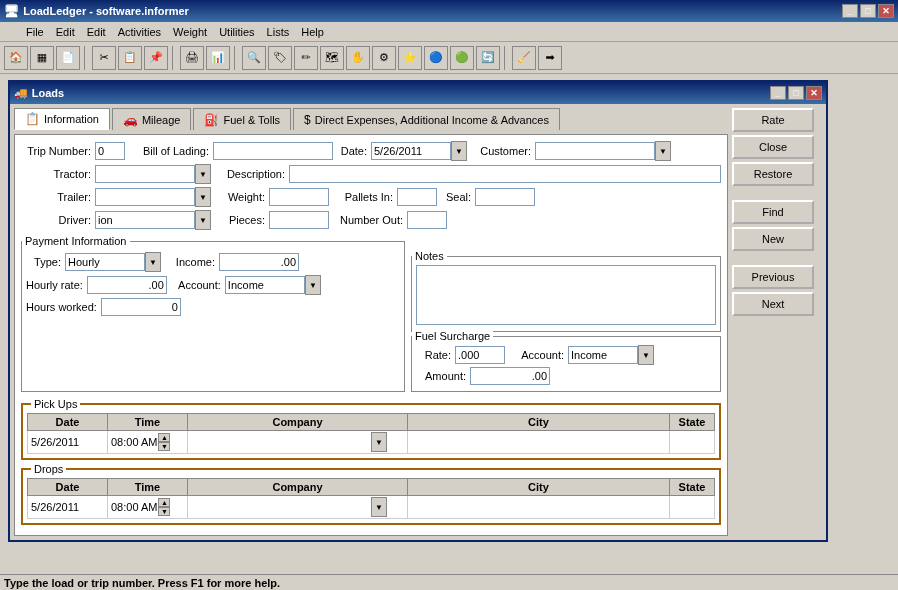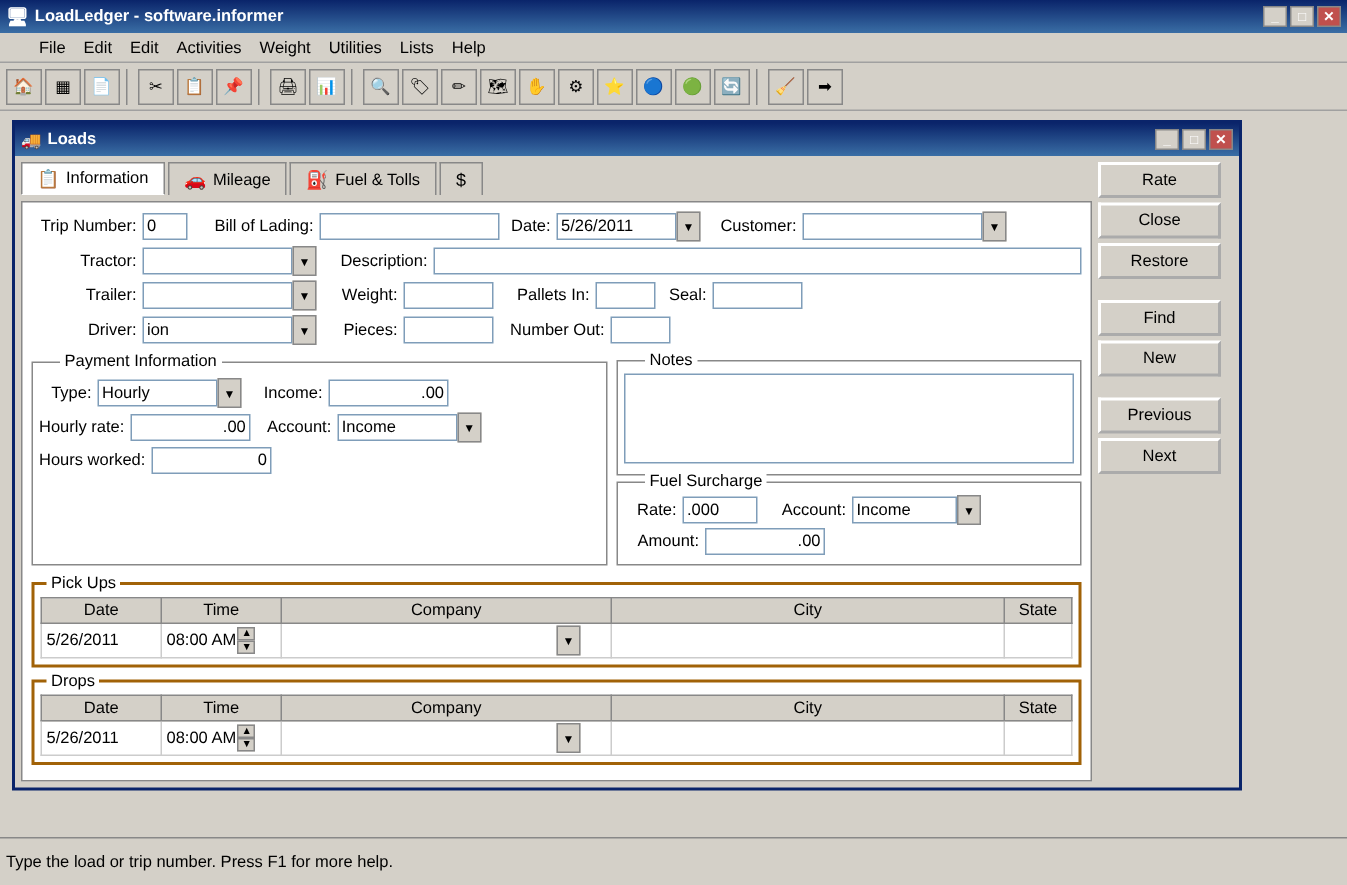--- a/index.html
+++ b/index.html
@@ -67,29 +67,30 @@
       border: 1px solid #888;
       cursor: pointer;
       display: flex; align-items: center; justify-content: center;
       font-size: 11px;
     }
     .toolbar-sep { width: 4px; height: 24px; border-left: 1px solid #888; margin: 0 2px; }
 
     
     .status-bar {
       background: #d4d0c8;
-      height: 32px;
+      height: 16px;
       display: flex;
       align-items: center;
       padding: 0 4px;
       border-top: 1px solid #888;
       position: absolute;
       bottom: 0;
       left: 0;
       right: 0;
+      font-weight: bold;
     }
 
     
     .dialog {
       position: absolute;
       top: 80px;
       left: 8px;
       width: 820px;
       background: #d4d0c8;
       border: 2px solid #0a246a;
@@ -189,21 +190,21 @@
     
     .section-box {
       border: 1px solid #888;
       margin: 3px 0;
       padding: 4px;
       position: relative;
     }
     .section-title {
       position: absolute;
       top: -7px;
-      left: 18px;
+      left: 0;
       background: white;
       padding: 0 3px;
       font-size: 11px;
     }
 
     
     .notes-area {
       border: 1px solid #7f9db9;
       width: 100%;
       height: 60px;
@@ -216,21 +217,21 @@
     .data-table {
       width: 100%;
       border-collapse: collapse;
       font-size: 11px;
     }
     .data-table th {
       background: #d4d0c8;
       border: 1px solid #888;
       padding: 2px 0;
       text-align: center;
-      font-weight: normal;
+      font-weight: bold;
     }
     .data-table td {
       border: 1px solid #ccc;
       padding: 1px 3px;
       height: 20px;
     }
 
     
     .right-panel {
       width: 90px;
@@ -393,20 +394,21 @@
         <div class="tab">
           <span class="tab-icon">🚗</span>
           <span>Mileage</span>
         </div>
         <div class="tab">
           <span class="tab-icon">⛽</span>
           <span>Fuel &amp; Tolls</span>
         </div>
         <div class="tab">
           <span class="tab-icon">$</span>
+          <span>Direct Expenses, Additional Income &amp; Advances</span>
         </div>
       </div>
 
       <div class="form-content">
 
         <div class="form-row">
           <span class="form-label">Trip Number:</span>
           <input class="form-input w30" type="text" value="0" style="">
           <span class="form-label" style="min-width:80px;">Bill of Lading:</span>
           <input class="form-input w120" type="text" value="" style="">
@@ -483,21 +485,21 @@
                 <div class="dropdown-arrow">▼</div>
               </div>
             </div>
 
             <div class="form-row">
               <span class="form-label" style="min-width:35px;">Hours worked:</span>
               <input class="form-input w80 align-right" type="text" value="0" style="">
             </div>
           </div>
 
-          <div style="width:310px; margin-top:4px;">
+          <div style="width:310px; margin-top:20px;">
 
             <div class="section-box" style="margin-bottom:4px;">
               <span class="section-title">Notes</span>
               <div style="height:4px;"></div>
               <textarea class="notes-area" style=""></textarea>
             </div>
 
             <div class="section-box">
               <span class="section-title">Fuel Surcharge</span>
               <div style="height:4px;"></div>

